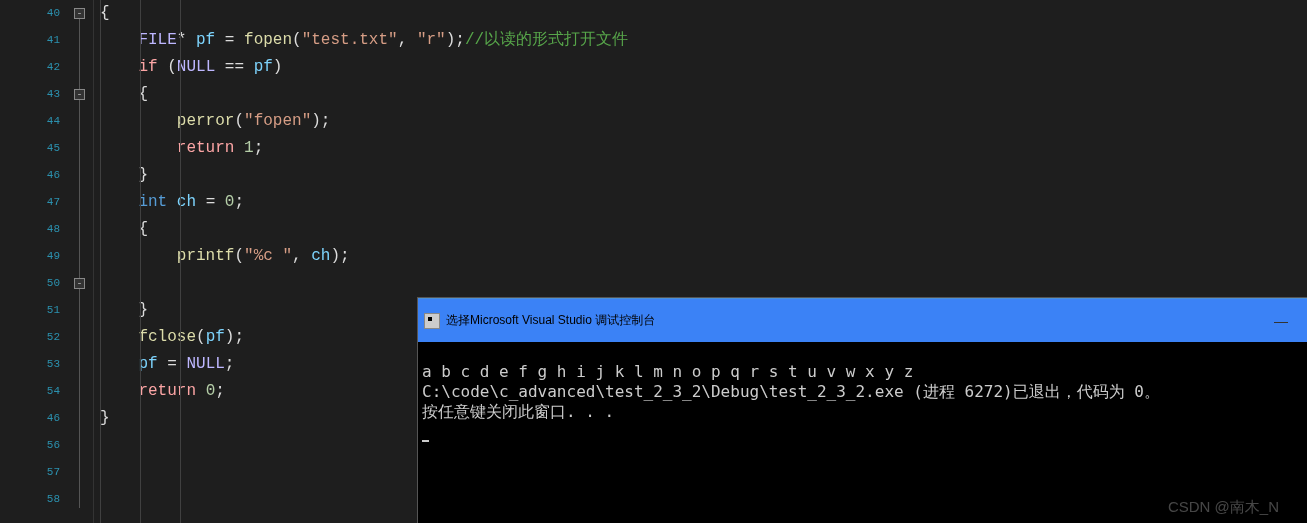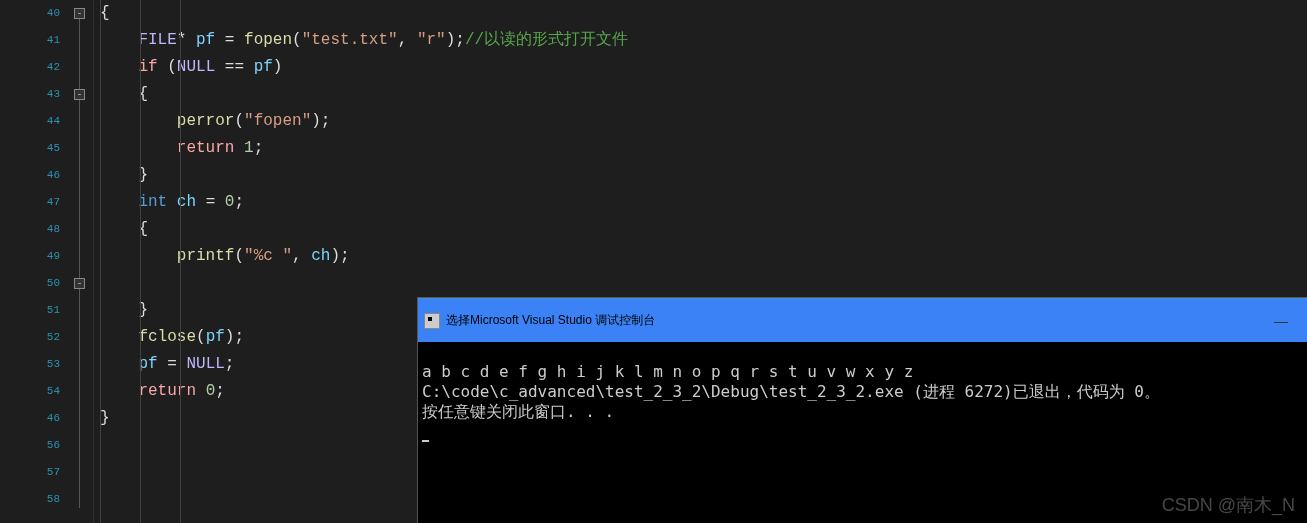--- a/index.html
+++ b/index.html
@@ -124,25 +124,25 @@
     white-space: pre;
   }
   .cursor {
     display:inline-block;
     width:7px; height:2px;
     background:#ccc;
     vertical-align: bottom;
   }
   .watermark {
     position: absolute;
-    right: 12px;
+    right: 28px;
     bottom: 6px;
     color: rgba(200,200,200,.35);
     font-family: 'Microsoft YaHei',sans-serif;
-    font-size: 18px;
+    font-size: 15px;
     pointer-events:none;
   }
 </style>
 </head>
 <body>
 
 <div class="editor">
   <div class="gutter">
     <div class="ln">40</div>
     <div class="ln">41</div>

